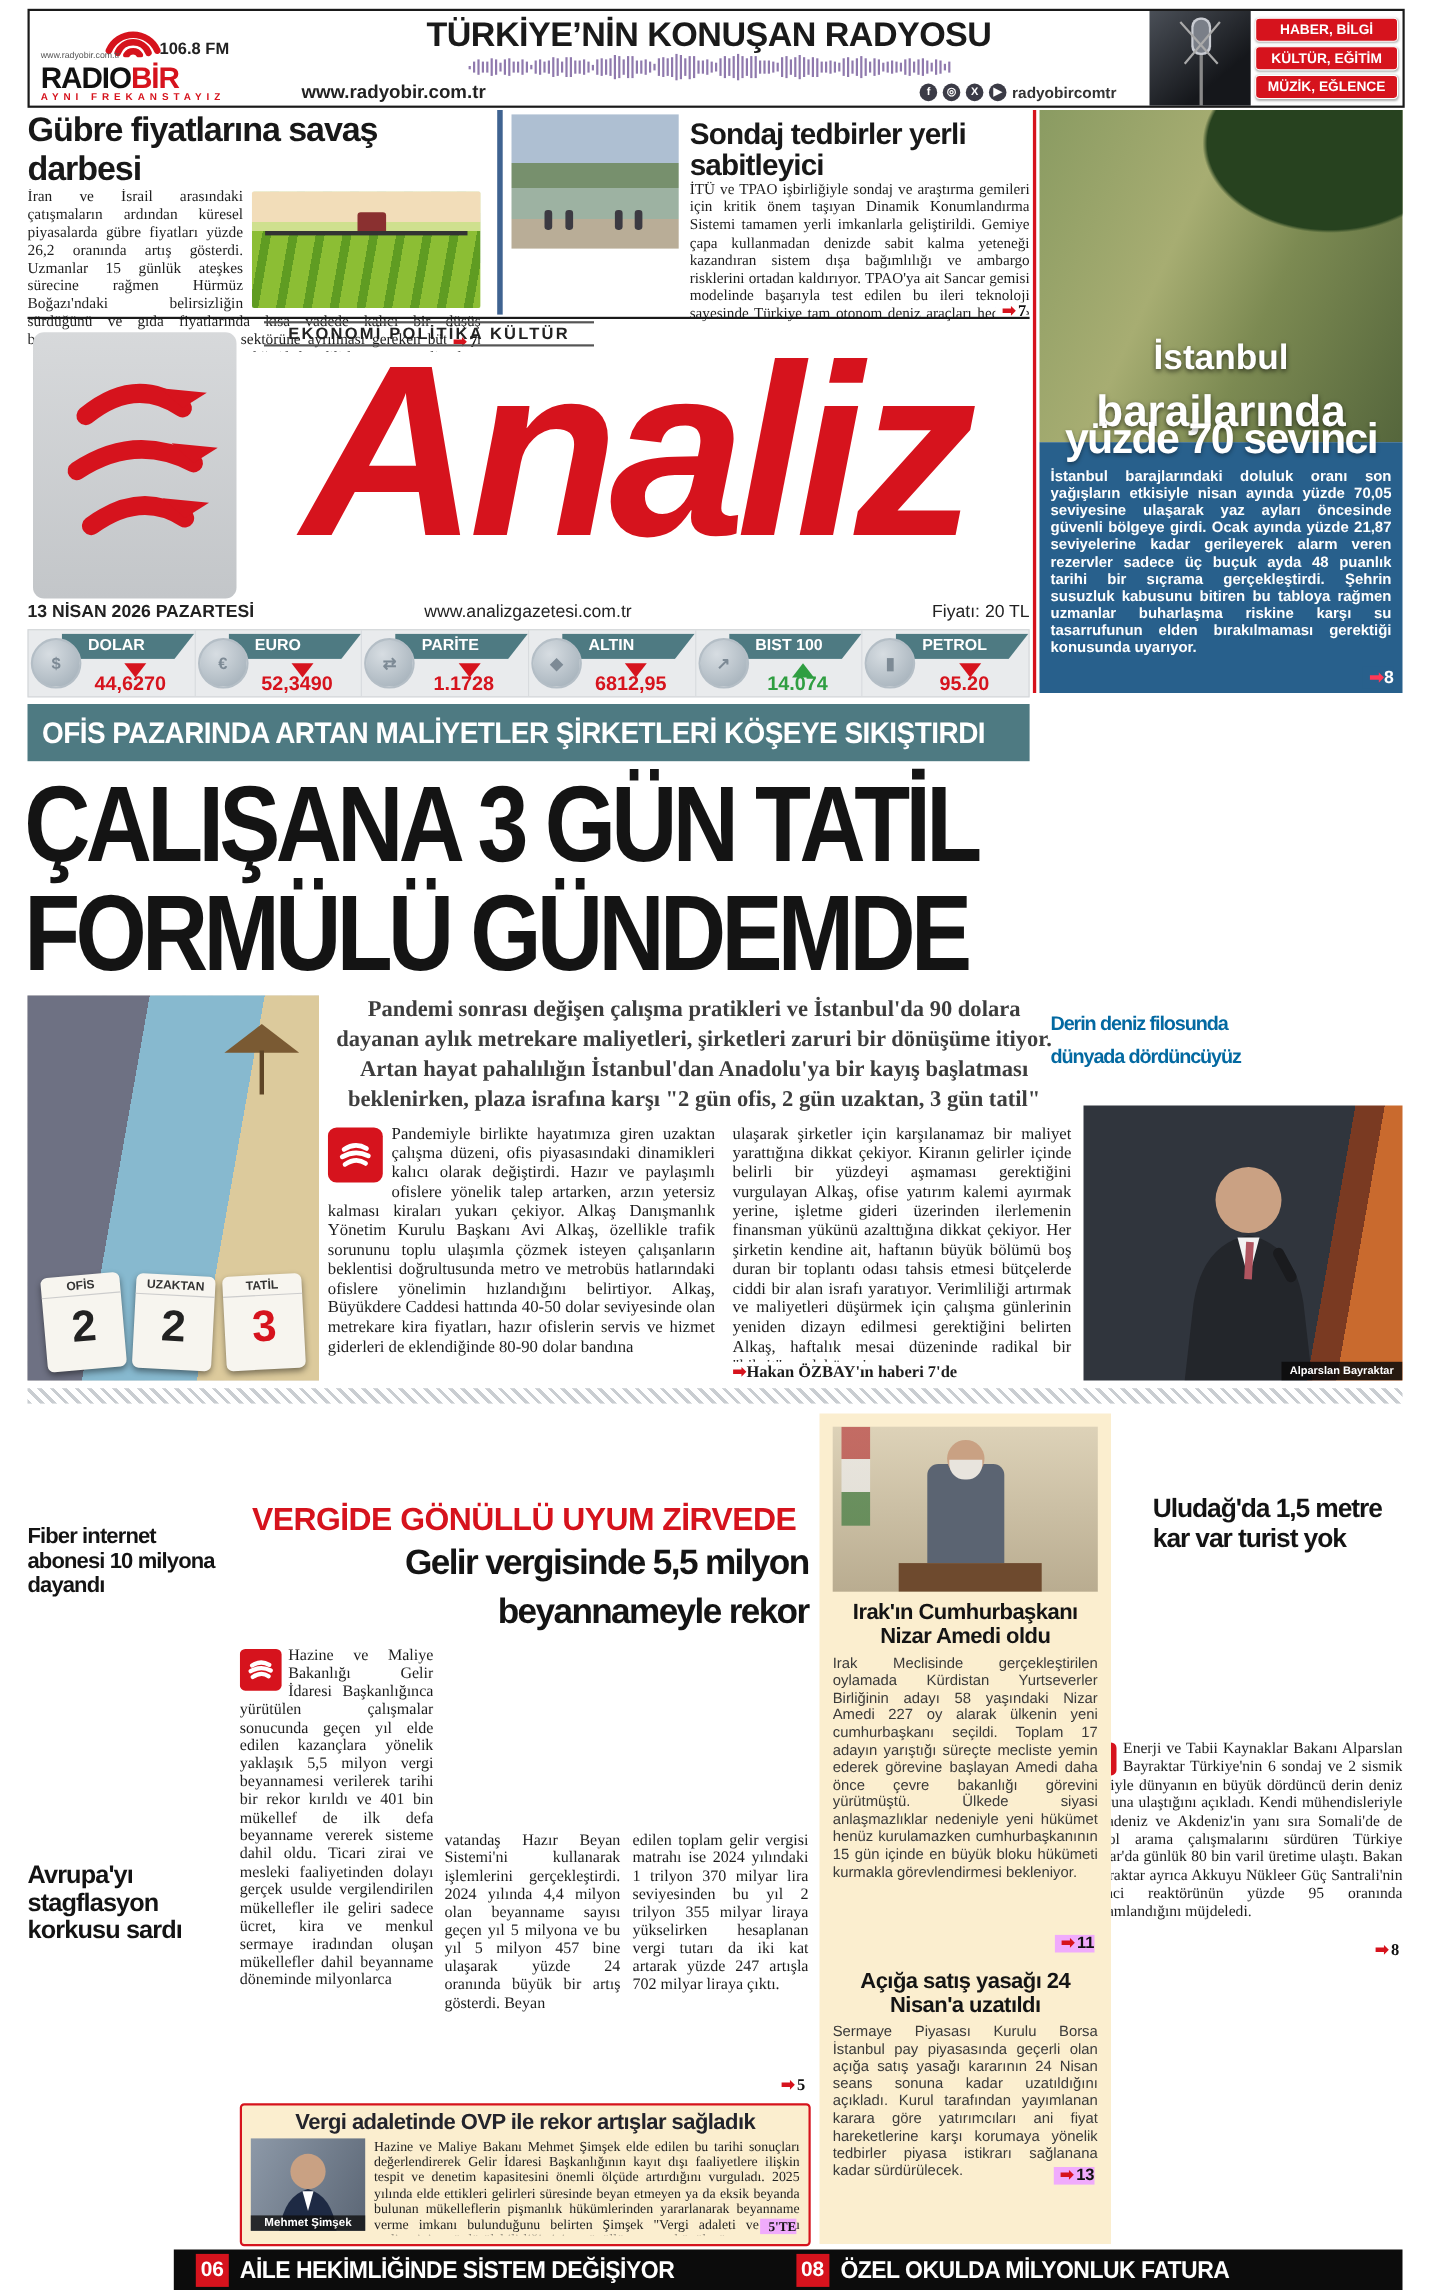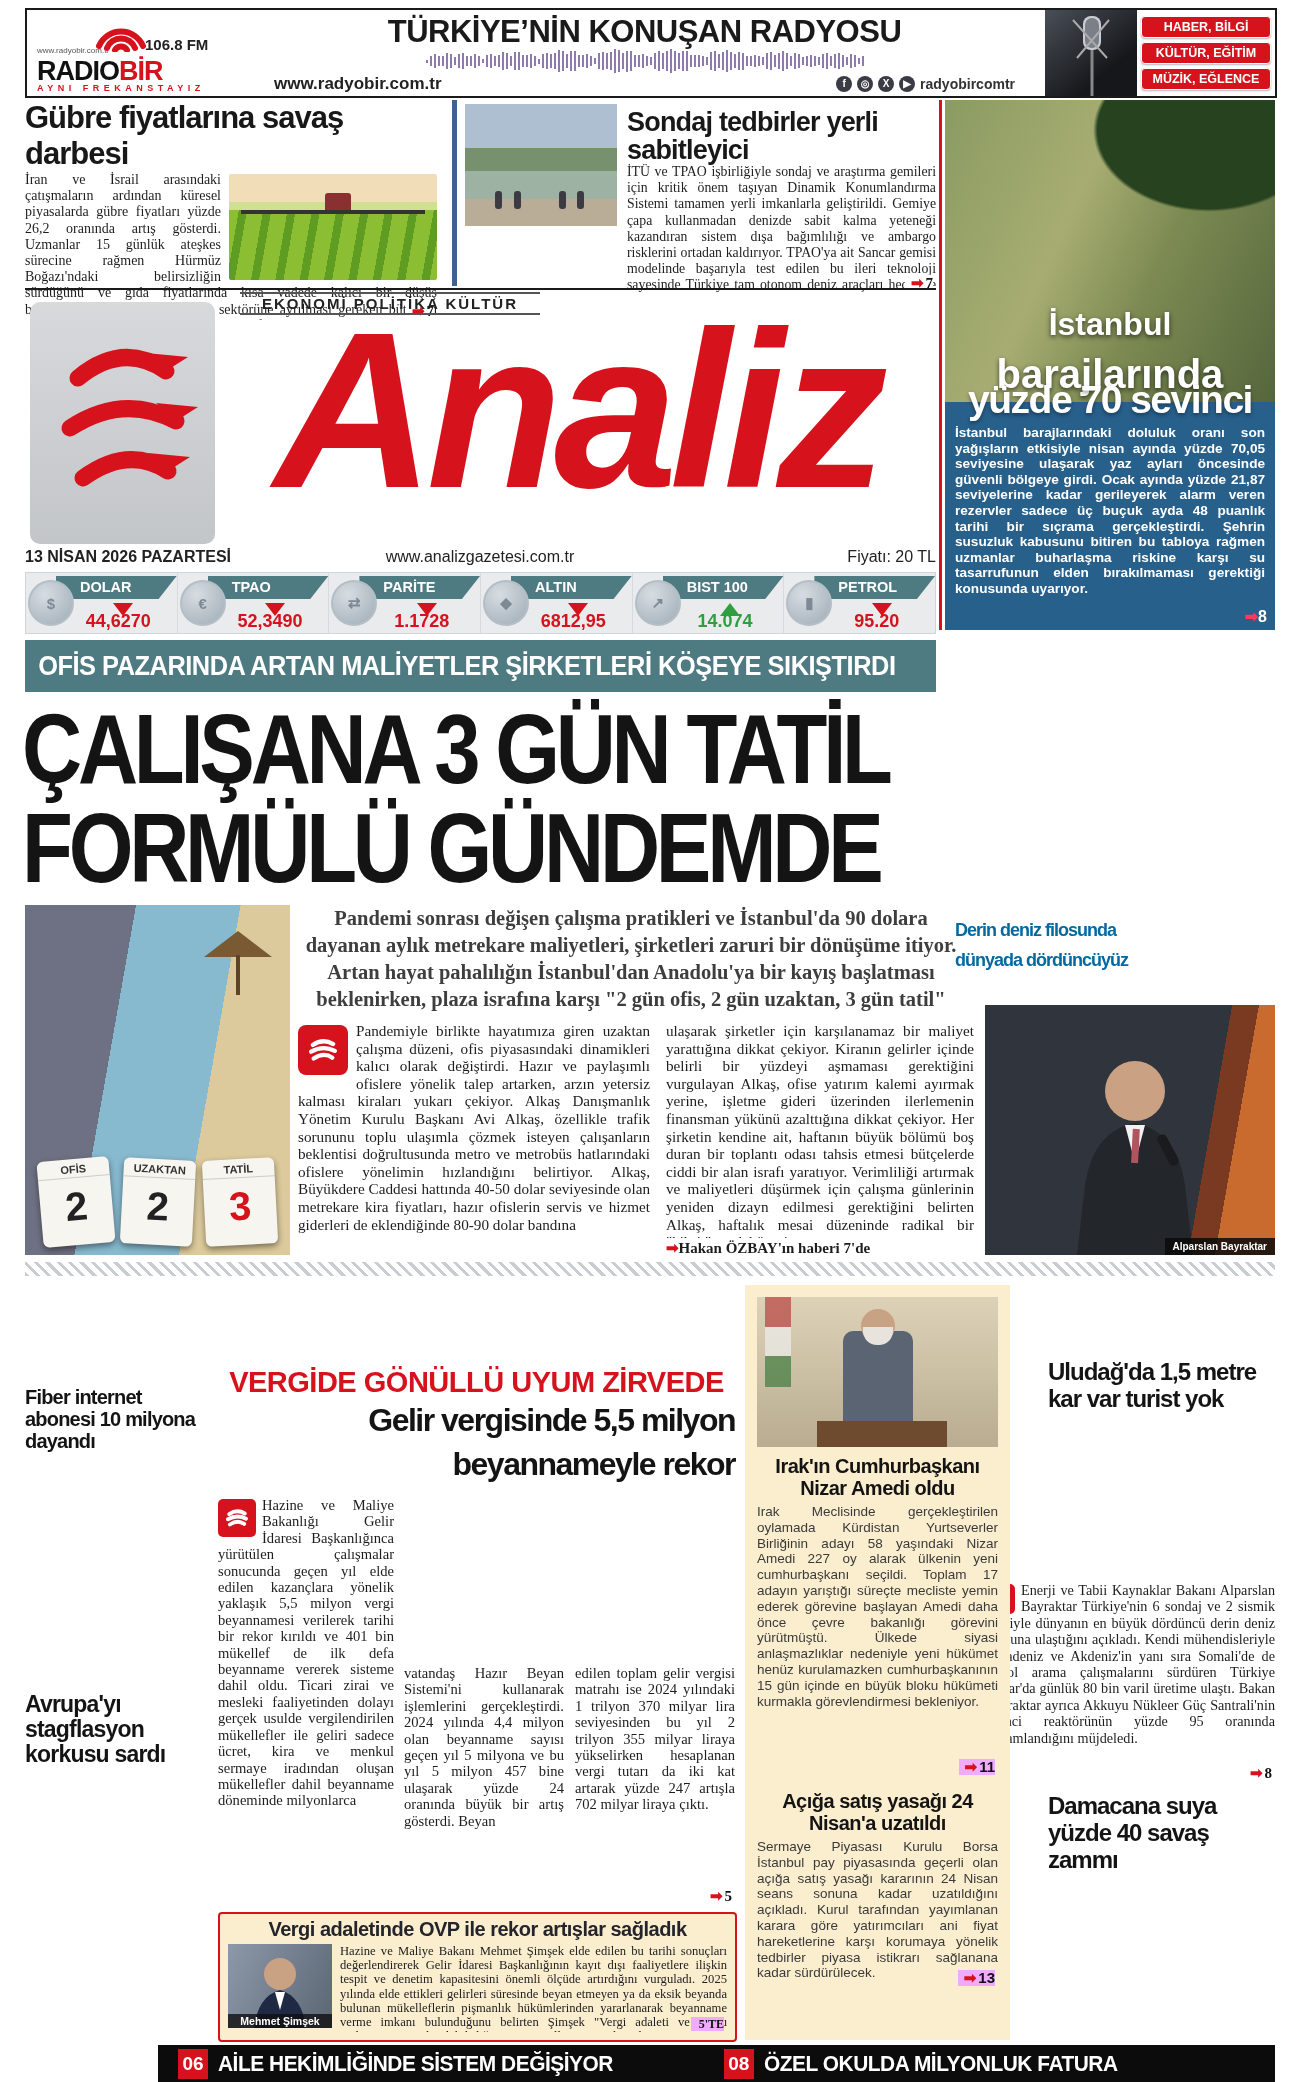--- a/index.html
+++ b/index.html
@@ -355,21 +355,21 @@
 
   <div class="abs ticker">
     <div class="t-cell">
       <div class="coin">$</div>
       <div class="t-label">DOLAR</div>
       <div class="tri down"></div>
       <div class="t-val red">44,6270</div>
     </div>
     <div class="t-cell">
       <div class="coin">€</div>
-      <div class="t-label">TPAO</div>
+      <div class="t-label">EURO</div>
       <div class="tri down"></div>
       <div class="t-val red">52,3490</div>
     </div>
     <div class="t-cell">
       <div class="coin">⇄</div>
       <div class="t-label">PARİTE</div>
       <div class="tri down"></div>
       <div class="t-val red">1.1728</div>
     </div>
     <div class="t-cell">
@@ -529,21 +529,20 @@
     </div>
     <div class="iq-head" style="margin-top:14px">Açığa satış yasağı 24 Nisan'a uzatıldı</div>
     <div class="iq-body clip" style="height:148px;">
       <span>Sermaye Piyasası Kurulu Borsa İstanbul pay piyasasında geçerli olan açığa satış yasağı kararının 24 Nisan seans sonuna kadar uzatıldığını açıkladı. Kurul tarafından yayımlanan karara göre yatırımcıları ani fiyat hareketlerine karşı korumaya yönelik tedbirler piyasa istikrarı sağlanana kadar sürdürülecek.</span>
       <span class="refline refcream" style="font-family:'Liberation Sans',sans-serif"><span class="arrow"></span><b>13</b></span>
     </div>
   </div>
 
   <div class="abs rc-head" style="left:1048px;top:1358px;width:230px;">Uludağ'da 1,5 metre kar var turist yok</div>
 
-  <div class="abs rc-head" style="left:1048px;top:1792px;width:230px;">Damacana suya yüzde 40 savaş zammı</div>
 
   <div class="abs botbar">
     <div class="bb-item">
       <div class="bb-num">06</div>
       <div class="bb-label">AİLE HEKİMLİĞİNDE SİSTEM DEĞİŞİYOR</div>
     </div>
     <div class="bb-item">
       <div class="bb-num">08</div>
       <div class="bb-label">ÖZEL OKULDA MİLYONLUK FATURA</div>
     </div>

